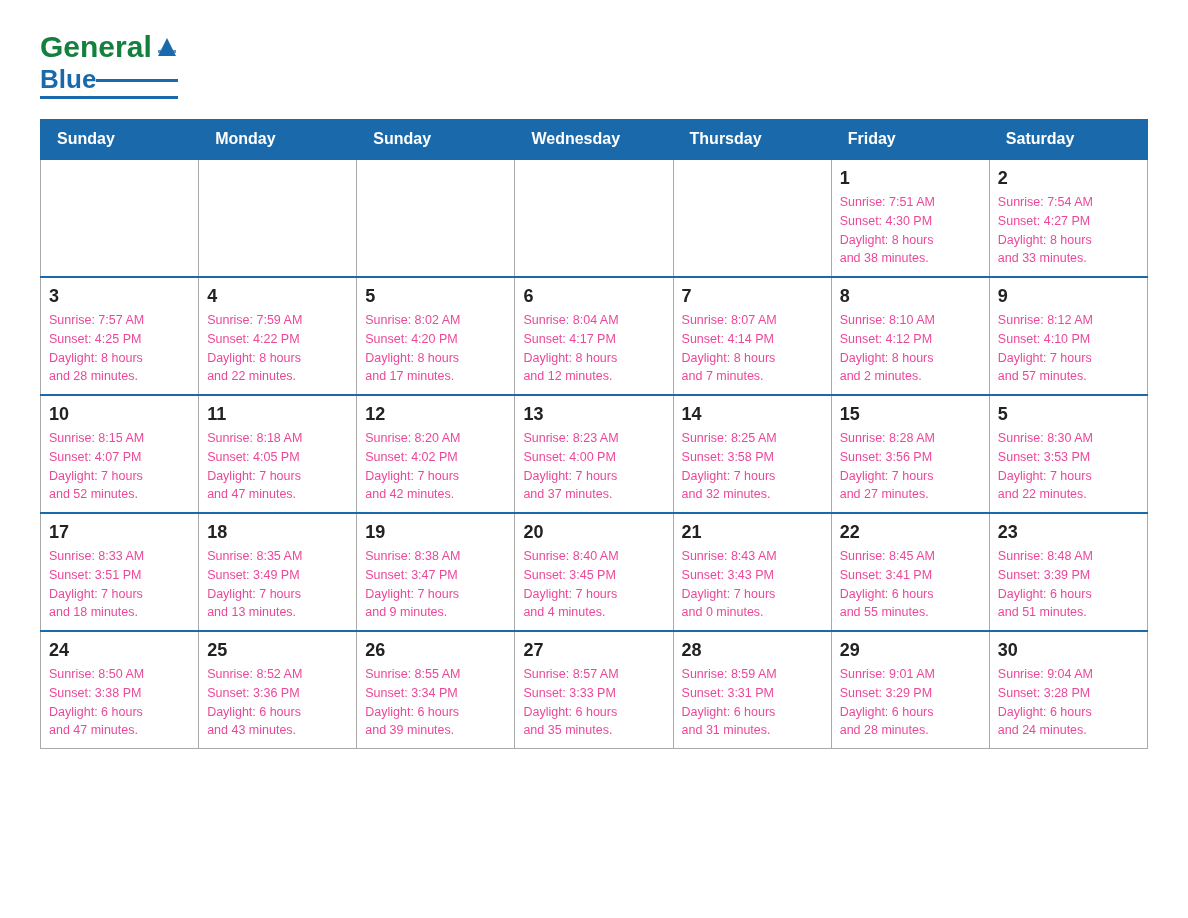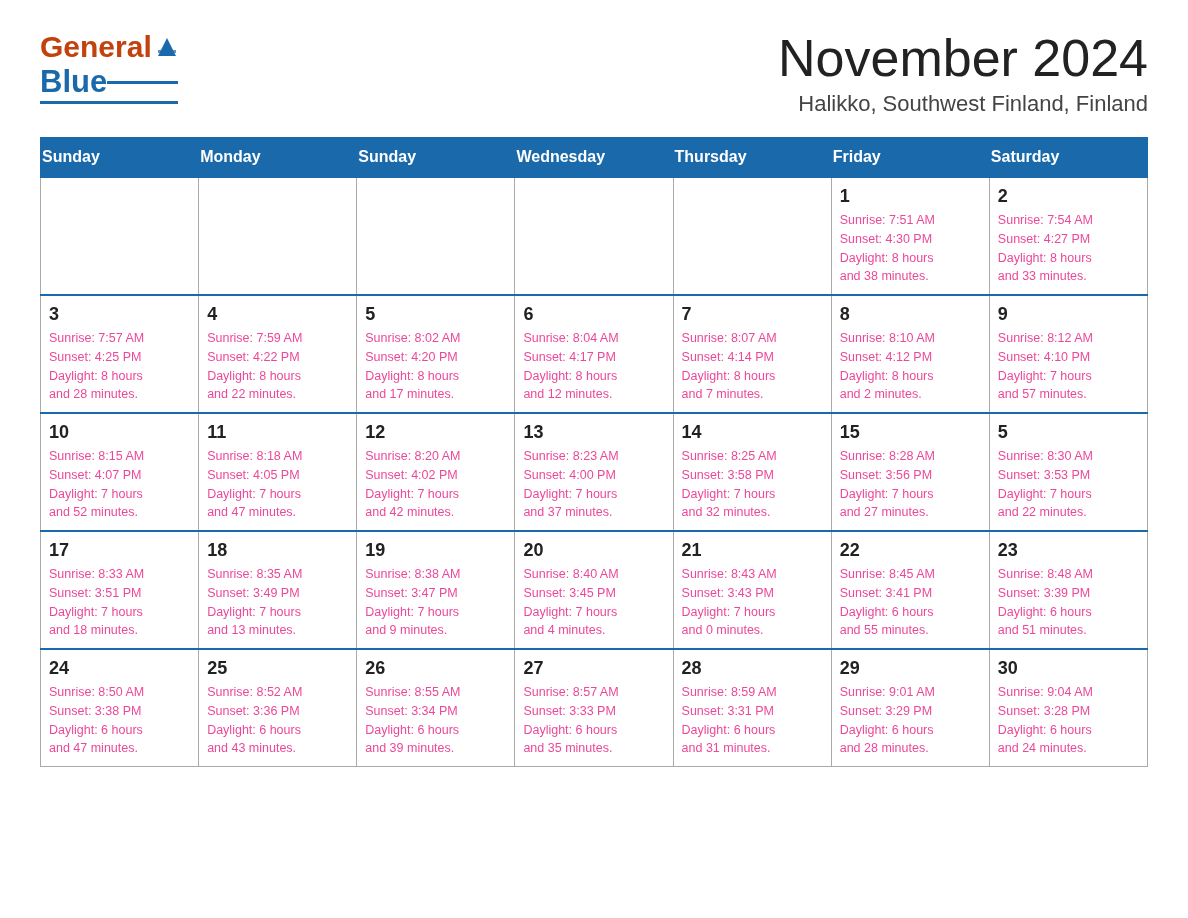--- a/index.html
+++ b/index.html
@@ -34,21 +34,21 @@
     .calendar {
       width: 100%;
       border-collapse: collapse;
       border: 1px solid #555;
     }
     .calendar th {
       background-color: #1a6aab;
       color: #ffffff;
       font-size: 16px;
       font-weight: bold;
-      padding: 10px 1px;
+      padding: 10px 16px;
       text-align: left;
       border: 1px solid #1a6aab;
     }
     .calendar td {
       width: calc(100% / 7);
       vertical-align: top;
       padding: 8px 8px;
       border: 1px solid #aaa;
       min-height: 100px;
       font-size: 13px;
@@ -84,33 +84,33 @@
       display: flex;
       flex-direction: column;
     }
     .logo-row1 {
       display: flex;
       align-items: center;
     }
     .logo-general-text {
       font-size: 30px;
       font-weight: bold;
-      color: #c2410c;
+      color: #15803d;
     }
     .logo-flag {
       display: inline-block;
       margin-left: 4px;
       position: relative;
       top: 0px;
     }
     .logo-flag svg {
       display: block;
     }
     .logo-blue-text {
-      font-size: 31px;
+      font-size: 26px;
       font-weight: bold;
       color: #1a6aab;
     }
     .logo-underline {
       height: 3px;
       background: #1a6aab;
       margin-top: 1px;
     }
   </style>
 </head>
@@ -128,24 +128,20 @@
           </svg>
         </span>
       </div>
       <div style="display:flex; align-items:center;">
         <span class="logo-blue-text">Blue</span>
         <div class="logo-underline" style="width:100%;"></div>
       </div>
       <div class="logo-underline"></div>
     </div>
   </div>
-  <div class="title-block">
-    <div class="month-title">November 2024</div>
-    <div class="location-title">Halikko, Southwest Finland, Finland</div>
-  </div>
 </div>
 
 <table class="calendar">
   <thead>
     <tr>
     <th>Sunday</th>
         <th>Monday</th>
         <th>Sunday</th>
         <th>Wednesday</th>
         <th>Thursday</th>

